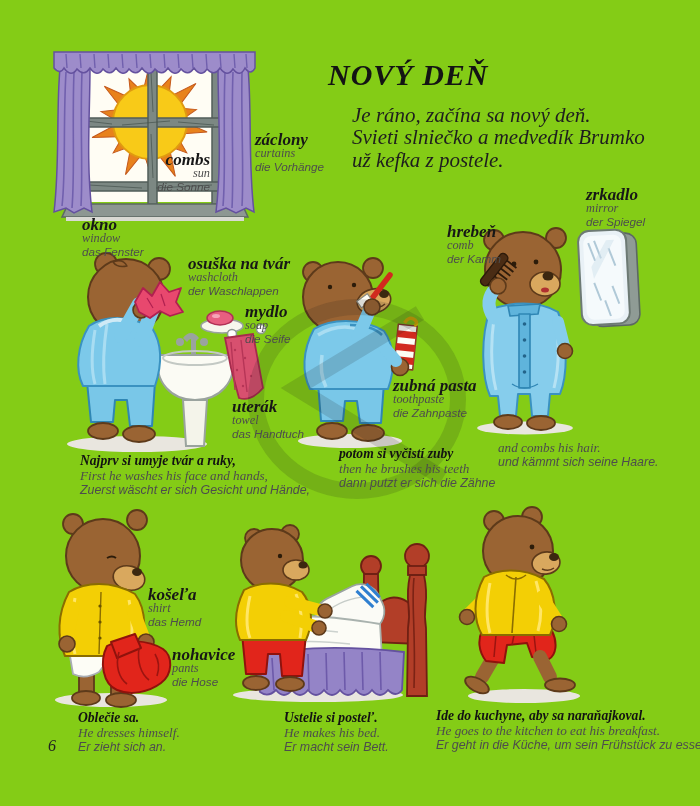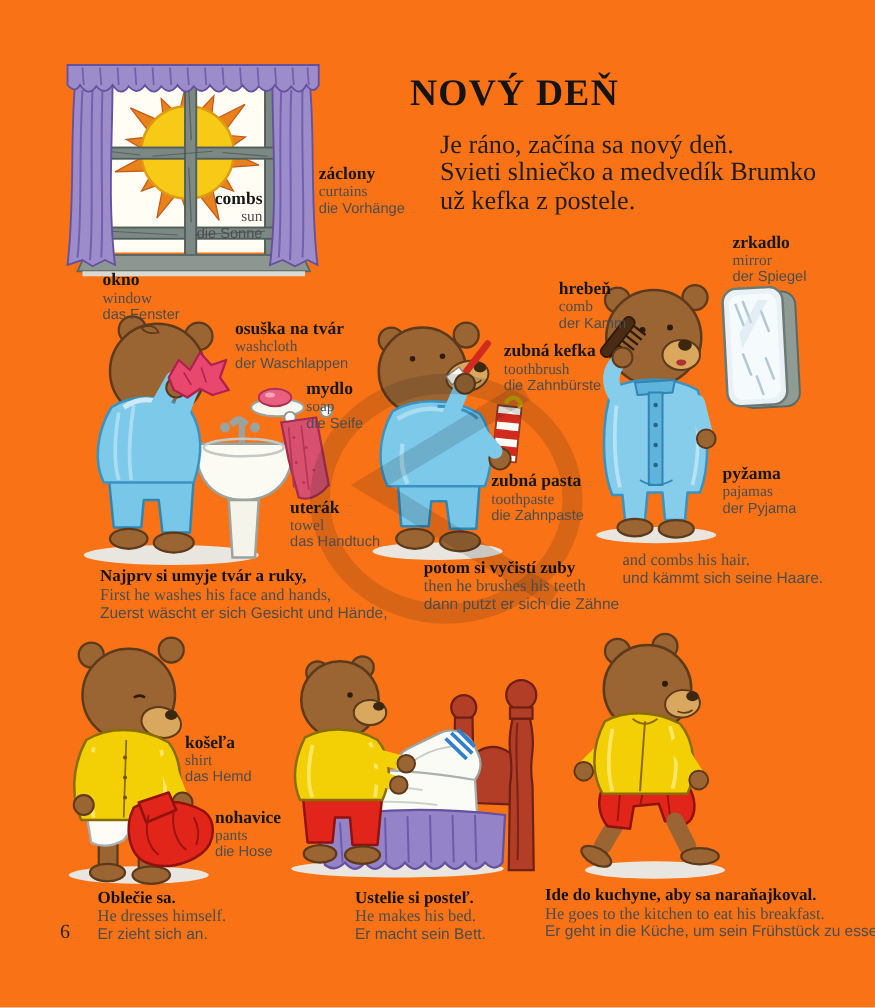--- a/index.html
+++ b/index.html
@@ -1,27 +1,27 @@
 <!DOCTYPE html>
 <html><head>
 <meta charset="utf-8">
 <style>
   html,body{margin:0;padding:0;background:#ffffff;}
-  .page{position:relative;width:700px;height:806px;background:#f97316;overflow:hidden;
-        font-family:"Liberation Serif",serif;}
+  .page{position:relative;width:700px;height:806px;background:#84cc16;overflow:hidden;
+        font-family:"Liberation Serif",serif;font-style:italic;}
   .abs{position:absolute;}
   svg{display:block;}
   .art{z-index:2;}
   .wm{z-index:3;pointer-events:none;}
   .txt{z-index:4;}
   .title{font-family:"Liberation Serif",serif;font-weight:bold;font-size:30px;
          letter-spacing:1px;color:#141414;}
   .intro div{font-family:"Liberation Serif",serif;font-size:21px;line-height:22.4px;color:#1e1e1e;}
   .label{line-height:13.6px;white-space:nowrap;}
-  .label .sk{font-family:"Liberation Serif",serif;font-weight:bold;font-size:14px;color:#171717;}
+  .label .sk{font-family:"Liberation Serif",serif;font-weight:bold;font-size:17px;color:#171717;}
   .label .en{font-family:"Liberation Serif",serif;font-size:12.3px;color:#4d4d4d;}
   .label .de{font-family:"Liberation Sans",sans-serif;font-size:11.7px;color:#4d4d4d;}
   .caption{line-height:15.2px;white-space:nowrap;}
   .caption .sk{font-family:"Liberation Serif",serif;font-weight:bold;font-size:13.6px;color:#121212;}
   .caption .en{font-family:"Liberation Serif",serif;font-size:13.2px;color:#4d4d4d;}
   .caption .de{font-family:"Liberation Sans",sans-serif;font-size:12.4px;color:#4d4d4d;}
   .pagenum{font-family:"Liberation Serif",serif;font-size:16px;color:#222;}
   .alignR{text-align:right;}
 </style>
 </head>
@@ -443,49 +443,39 @@
     <div class="en">soap</div>
     <div class="de">die Seife</div>
   </div>
 
   <div class="abs txt label" style="left:232px;top:400px;">
     <div class="sk">uterák</div>
     <div class="en">towel</div>
     <div class="de">das Handtuch</div>
   </div>
 
-  <div class="abs txt label" style="left:403px;top:275px;">
-    <div class="sk">zubná kefka</div>
-    <div class="en">toothbrush</div>
-    <div class="de">die Zahnbürste</div>
-  </div>
 
   <div class="abs txt label" style="left:393px;top:379px;">
     <div class="sk">zubná pasta</div>
     <div class="en">toothpaste</div>
     <div class="de">die Zahnpaste</div>
   </div>
 
   <div class="abs txt label" style="left:447px;top:225px;">
     <div class="sk">hrebeň</div>
     <div class="en">comb</div>
     <div class="de">der Kamm</div>
   </div>
 
   <div class="abs txt label" style="left:558px;top:188px;margin-left:28px;">
     <div class="sk">zrkadlo</div>
     <div class="en">mirror</div>
     <div class="de">der Spiegel</div>
   </div>
 
-  <div class="abs txt label" style="left:578px;top:373px;">
-    <div class="sk">pyžama</div>
-    <div class="en">pajamas</div>
-    <div class="de">der Pyjama</div>
-  </div>
 
   <div class="abs txt label" style="left:148px;top:588px;">
     <div class="sk">košeľa</div>
     <div class="en">shirt</div>
     <div class="de">das Hemd</div>
   </div>
 
   <div class="abs txt label" style="left:172px;top:648px;">
     <div class="sk">nohavice</div>
     <div class="en">pants</div>

